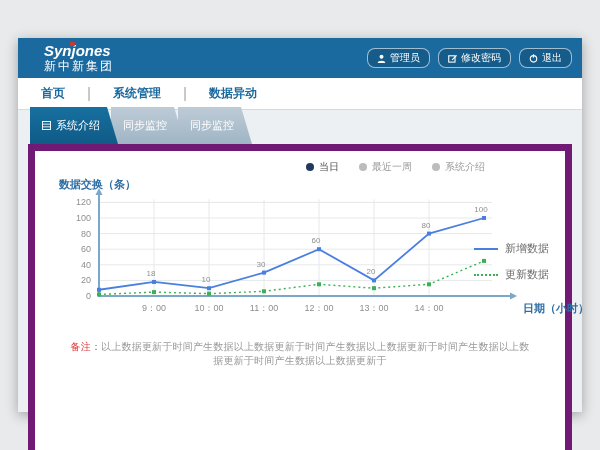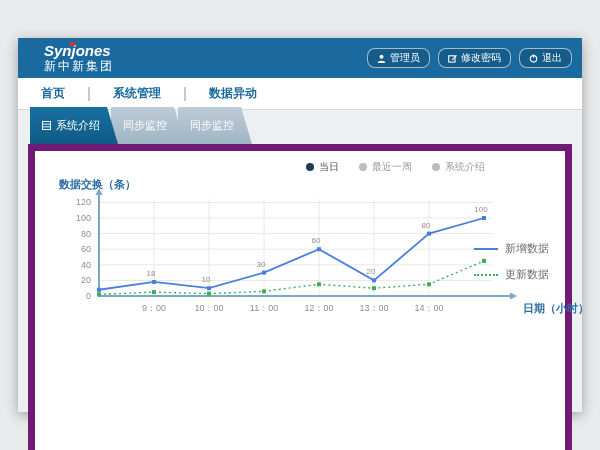--- a/index.html
+++ b/index.html
@@ -194,15 +194,18 @@
         <div class="leg-item">
           <span class="leg-line" style="border-top: 2px solid rgb(74, 127, 224);"></span>
           <span>新增数据</span>
         </div>
         <div class="leg-item">
           <span class="leg-line" style="border-top: 2px dotted rgb(60, 176, 84);"></span>
           <span>更新数据</span>
         </div>
       </div>
 
+      <div class="note">
+        <span class="red">备注：</span><span>以上数据更新于时间产生数据以上数据更新于时间产生数据以上数据更新于时间产生数据以上数据更新于时间产生数据以上数据更新于</span>
+      </div>
     </div>
   </div>
 </div>
 
 </body></html>

